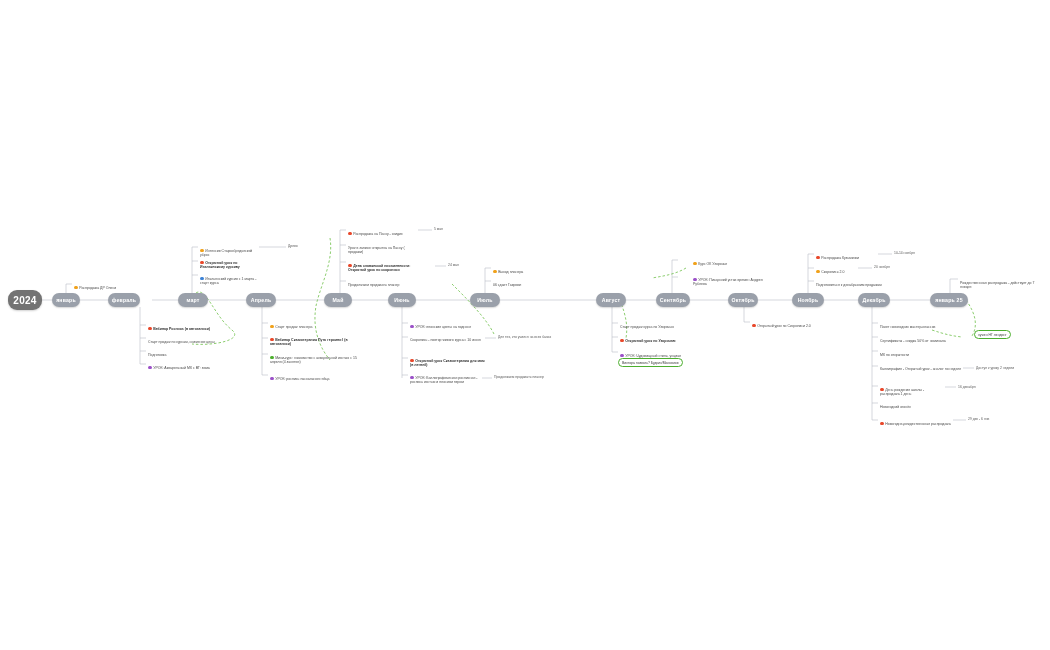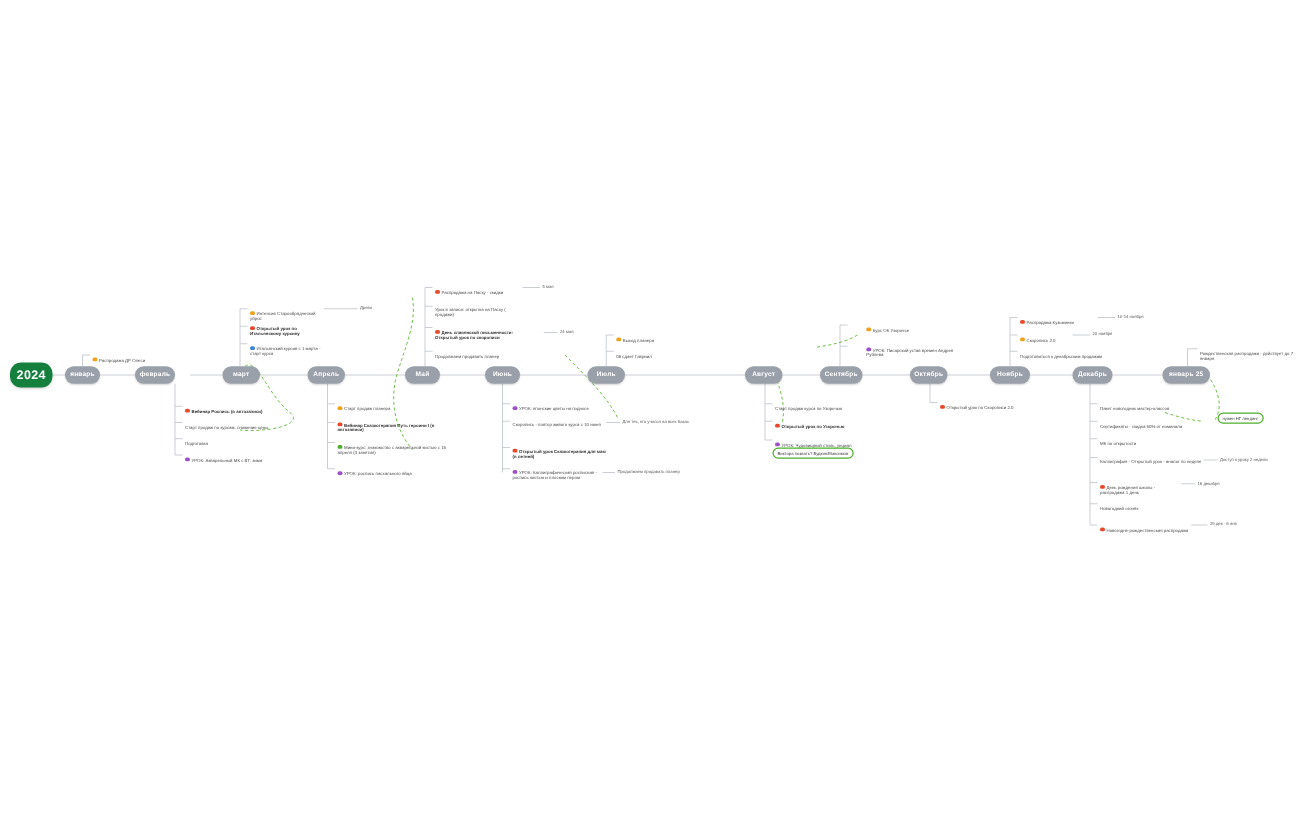--- a/index.html
+++ b/index.html
@@ -1,21 +1,21 @@
 <!DOCTYPE html>
 <html><head>
 <meta charset="utf-8">
 <style>
   html,body{margin:0;padding:0;background:#ffffff;}
   body{width:1050px;height:650px;position:relative;overflow:hidden;
        font-family:"Liberation Sans","DejaVu Sans",sans-serif;color:#3c3c3c;}
   #canvas{position:absolute;left:0;top:0;width:1050px;height:650px;}
   svg.wires{position:absolute;left:0;top:0;width:1050px;height:650px;pointer-events:none;}
 
-  .root-node{position:absolute;background:#15803d;border-radius:9px;
+  .root-node{position:absolute;background:#737373;border-radius:9px;
     color:#ffffff;font-weight:bold;font-size:10px;letter-spacing:.3px;
     display:flex;align-items:center;justify-content:center;
     box-shadow:0 1px 2px rgba(0,0,0,.18);}
   .month-node{position:absolute;background:#9aa0aa;border-radius:7px;
     color:#ffffff;font-weight:bold;font-size:5.2px;letter-spacing:.2px;
     display:flex;align-items:center;justify-content:center;
     box-shadow:0 1px 1.5px rgba(0,0,0,.16);}
 
   .leaf{position:absolute;font-size:3.5px;line-height:1.32;color:#4a4a4a;
         white-space:pre-line;}

